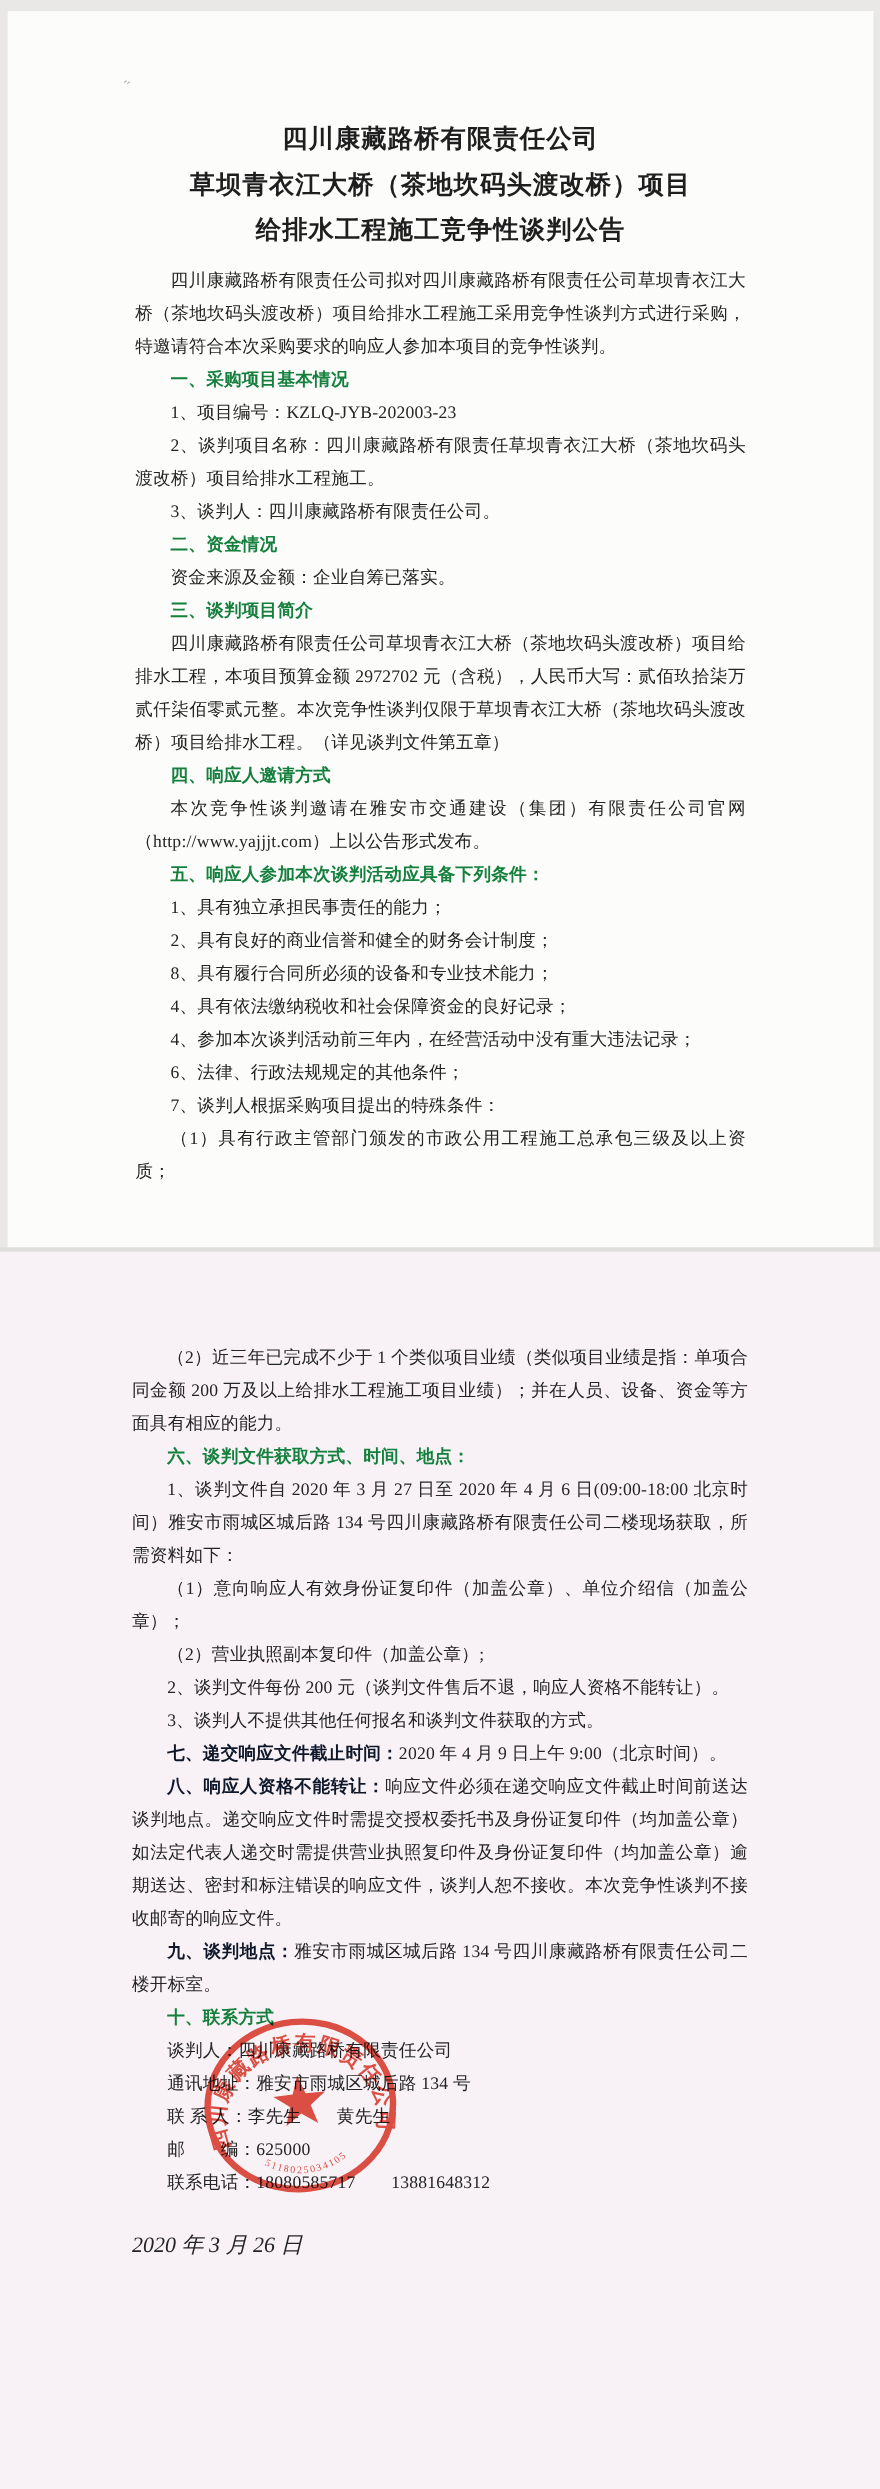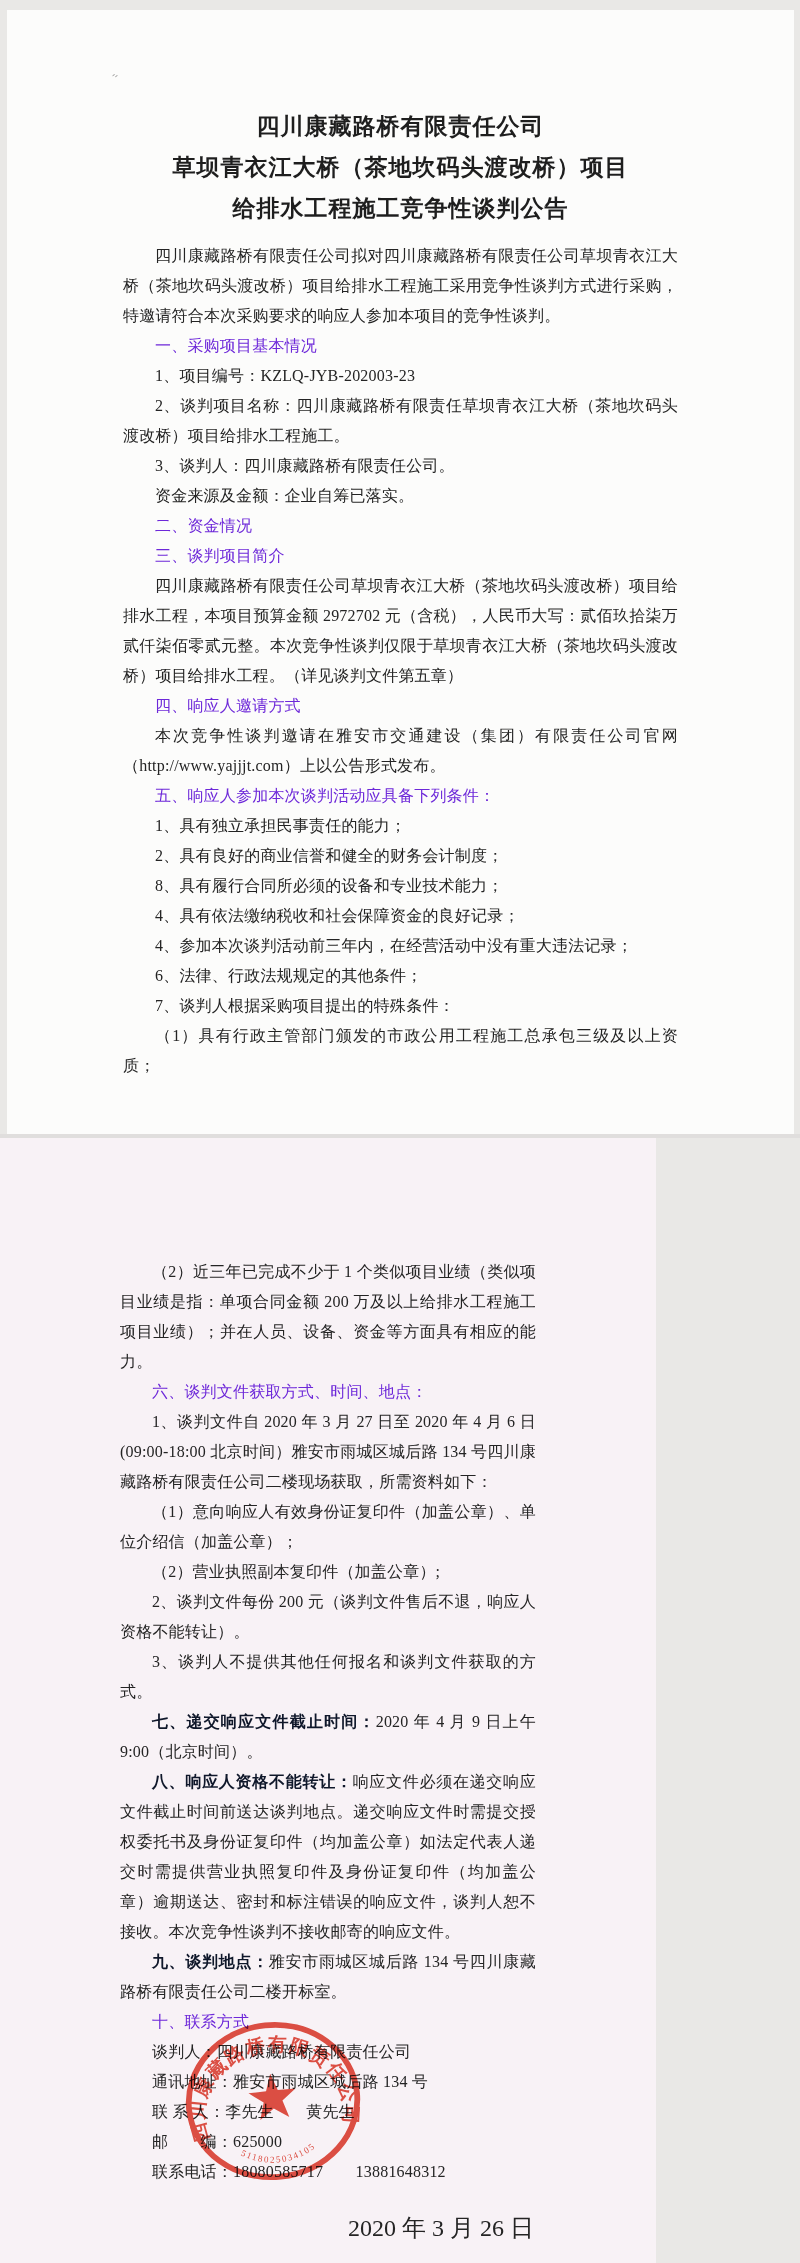--- a/index.html
+++ b/index.html
@@ -10,44 +10,44 @@
   }
   .scan-canvas { position:absolute; inset:0; width:800px; height:2263px; background:#e9e8e6; }
 
   .page { position:absolute; overflow:hidden; }
   .page-1 {
     left:7px; top:10px; width:787px; height:1124px;
     background:#fcfcfb;
     padding:0 116px;
   }
   .page-2 {
-    left:0; top:1138px; width:656px; height:1125px;
+    left:0; top:1138px; width:800px; height:1125px;
     background:#f8f2f6;
-    padding:119px 120px 0 120px;
+    padding:82px 120px 0 120px;
   }
   .page-gap { position:absolute; left:0; top:1134px; width:800px; height:4px; background:#e0dedd; }
 
   .title-block { margin-top:96px; margin-bottom:12px; }
   .title-line {
     text-align:center; font-size:23px; font-weight:700; line-height:41px;
     color:#1e1e1e; letter-spacing:1px;
   }
 
   .ln {
     font-size:16px; line-height:30px; color:#242424;
     text-align:justify; text-indent:2em; letter-spacing:0.2px;
   }
-  .ln.bold { font-weight:400; color:#6d28d9; }
+  .ln.bold { font-weight:700; color:#15803d; }
   .ln b { font-weight:700; color:#0f172a; }
 
   .contact-wrap { position:relative; }
 
   .date-line {
-    font-size:24px; line-height:30px; color:#242424;
-    text-align:right; margin-top:26px; padding-right:2px;
+    font-size:20px; line-height:30px; color:#242424;
+    margin-top:26px; padding-right:2px;font-style:italic;
   }
 
   .pen-mark {
     position:absolute; left:104px; top:62px; color:#9a9a9a;
     font-size:13px; transform:rotate(18deg); font-family:"DejaVu Sans",sans-serif;
   }
 
   .seal {
     position:absolute; left:62px; top:-22px; width:182px; height:172px;
     opacity:0.86; transform:rotate(-6deg); pointer-events:none;
@@ -65,22 +65,22 @@
         <div class="title-line">四川康藏路桥有限责任公司</div>
         <div class="title-line">草坝青衣江大桥（茶地坎码头渡改桥）项目</div>
         <div class="title-line">给排水工程施工竞争性谈判公告</div>
       </div>
     <div>
         <p class="ln">四川康藏路桥有限责任公司拟对四川康藏路桥有限责任公司草坝青衣江大桥（茶地坎码头渡改桥）项目给排水工程施工采用竞争性谈判方式进行采购，特邀请符合本次采购要求的响应人参加本项目的竞争性谈判。</p>
         <p class="ln bold">一、采购项目基本情况</p>
         <p class="ln">1、项目编号：KZLQ-JYB-202003-23</p>
         <p class="ln">2、谈判项目名称：四川康藏路桥有限责任草坝青衣江大桥（茶地坎码头渡改桥）项目给排水工程施工。</p>
         <p class="ln">3、谈判人：四川康藏路桥有限责任公司。</p>
+        <p class="ln bold">二、资金情况</p>
         <p class="ln">资金来源及金额：企业自筹已落实。</p>
-        <p class="ln bold">二、资金情况</p>
         <p class="ln bold">三、谈判项目简介</p>
         <p class="ln">四川康藏路桥有限责任公司草坝青衣江大桥（茶地坎码头渡改桥）项目给排水工程，本项目预算金额 2972702 元（含税），人民币大写：贰佰玖拾柒万贰仟柒佰零贰元整。本次竞争性谈判仅限于草坝青衣江大桥（茶地坎码头渡改桥）项目给排水工程。（详见谈判文件第五章）</p>
         <p class="ln bold">四、响应人邀请方式</p>
         <p class="ln">本次竞争性谈判邀请在雅安市交通建设（集团）有限责任公司官网（http://www.yajjjt.com）上以公告形式发布。</p>
         <p class="ln bold">五、响应人参加本次谈判活动应具备下列条件：</p>
         <p class="ln">1、具有独立承担民事责任的能力；</p>
         <p class="ln">2、具有良好的商业信誉和健全的财务会计制度；</p>
         <p class="ln">8、具有履行合同所必须的设备和专业技术能力；</p>
         <p class="ln">4、具有依法缴纳税收和社会保障资金的良好记录；</p>
         <p class="ln">4、参加本次谈判活动前三年内，在经营活动中没有重大违法记录；</p>

